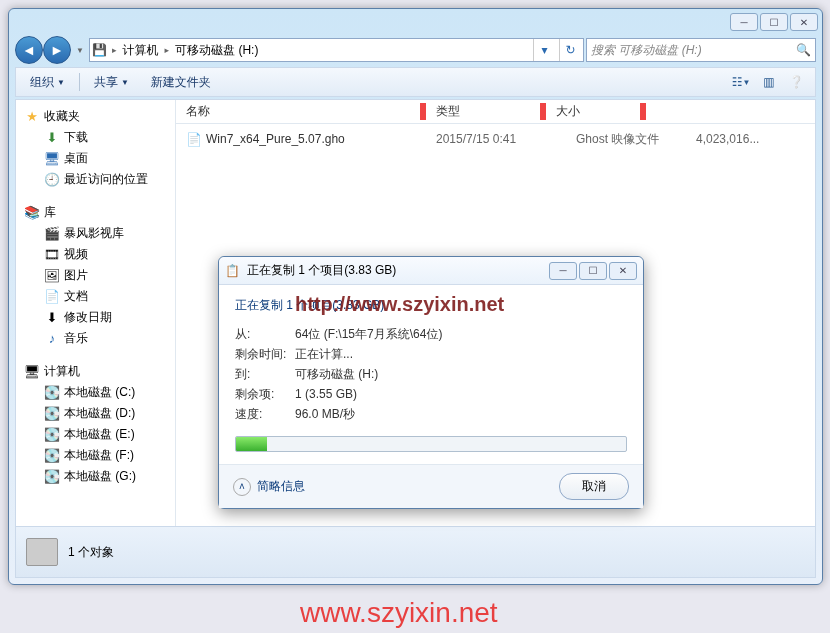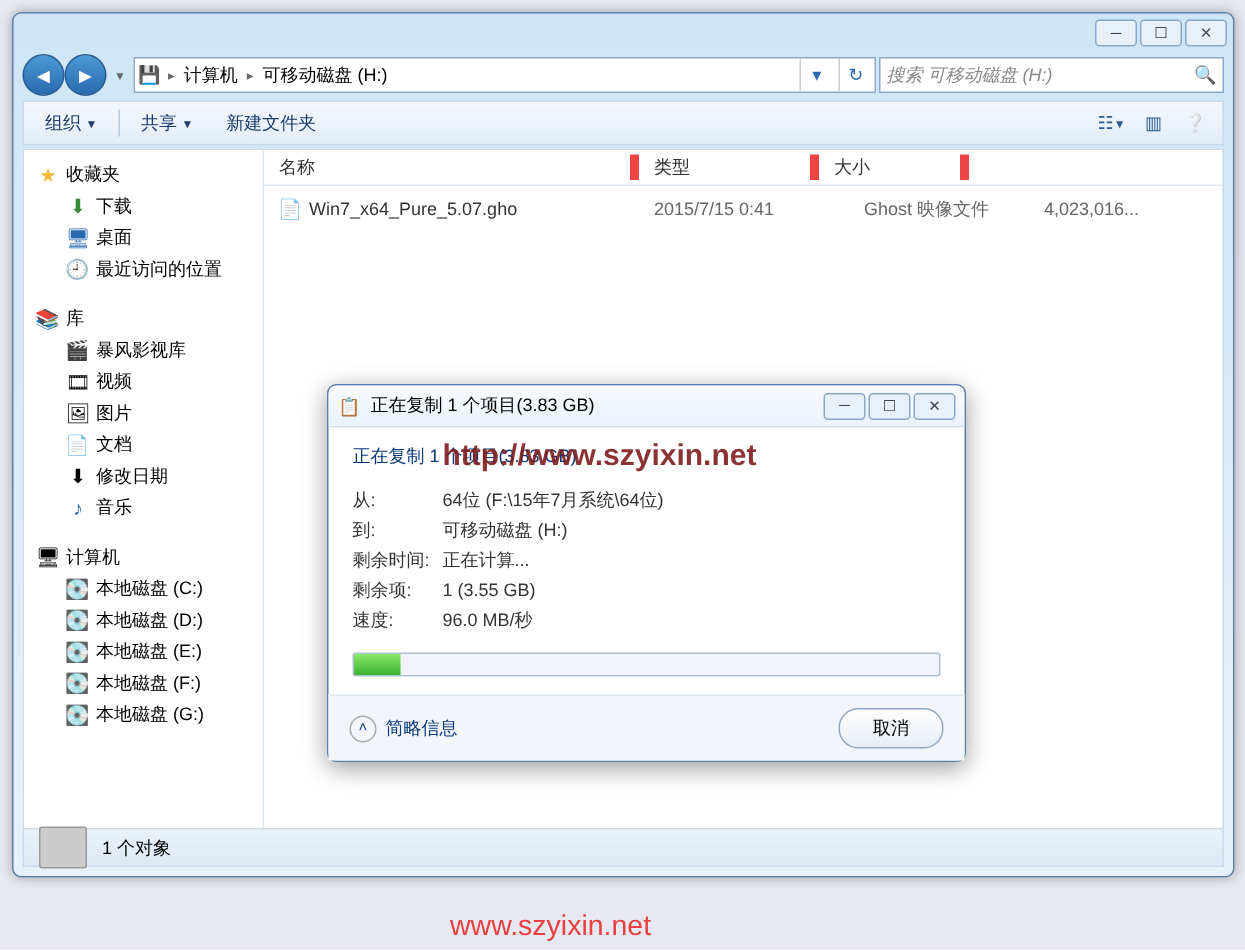--- a/index.html
+++ b/index.html
@@ -37,40 +37,40 @@
 .gray{color:#666}
 .main{flex:1;display:flex;flex-direction:column}
 .colheads{height:24px;border-bottom:1px solid #e0e8f0;display:flex;align-items:center;font-size:12px;color:#333}
 .ch{padding:0 10px;border-right:6px solid #ef4444}
 .ch1{width:250px}.ch2{width:140px}.ch3{width:120px}.ch4{width:100px}
 .filelist{flex:1;padding:4px 0}
 .filerow{display:flex;align-items:center;height:22px;font-size:12px;color:#333}
 .fc{padding:0 10px}
 .fc1{width:250px;display:flex;align-items:center;gap:4px}
 .fc2{width:140px;color:#666}.fc3{width:120px;color:#666}.fc4{width:100px;color:#666}
-.statusbar{position:absolute;left:6px;right:6px;bottom:6px;height:26px;background:linear-gradient(#eaf2fb,#dce8f5);border:1px solid #cbd9ea;display:flex;align-items:center;padding:0 10px;gap:10px}
+.statusbar{position:absolute;left:6px;right:6px;bottom:6px;height:52px;background:linear-gradient(#eaf2fb,#dce8f5);border:1px solid #cbd9ea;display:flex;align-items:center;padding:0 10px;gap:10px}
 .statusicon{width:32px;height:28px;background:#ccc;border:1px solid #999;border-radius:2px}
 
 .dialog{position:absolute;left:218px;top:256px;width:426px;background:#fff;border:1px solid #5a7fa8;border-radius:6px;box-shadow:0 4px 16px rgba(0,0,0,.4)}
 .dlg-title{height:28px;background:linear-gradient(#f8fbff,#eaf2fb);border-bottom:1px solid #d0dceb;display:flex;align-items:center;padding:0 6px;border-radius:6px 6px 0 0}
 .dlg-icon{width:16px;height:16px;margin-right:6px;display:flex;align-items:center;justify-content:center;color:#3a8a3a}
 .dlg-body{padding:10px 16px 12px}
 .dlg-heading{font-size:16px;color:#0a3a7a;margin-bottom:10px;position:relative}
 .watermark1{position:absolute;left:60px;top:-2px;color:#7f1d1d;font-size:20px;font-weight:bold;opacity:.9;pointer-events:none;font-family:Arial}
 .dlg-rows{font-size:12px;line-height:20px;color:#333}
 .dlg-rows .lbl{display:inline-block;width:60px}
 .dlg-rows b{font-weight:normal}
 .progress{margin-top:12px;height:16px;border:1px solid #b0c0d0;border-radius:2px;background:#f0f4f8;overflow:hidden}
 .progress-bar{height:100%;width:8%;background:linear-gradient(#8aea6a,#3ab030)}
 .dlg-foot{height:44px;border-top:1px solid #e0e8f0;background:#f2f6fb;display:flex;align-items:center;padding:0 14px}
 .simpinfo{display:flex;align-items:center;gap:6px;color:#0a3a7a}
 .circbtn{width:18px;height:18px;border:1px solid #aaa;border-radius:9px;display:flex;align-items:center;justify-content:center;font-size:10px}
 .cancelbtn{margin-left:auto;padding:4px 22px;border:1px solid #8fa8c8;border-radius:13px;background:linear-gradient(#fdfdfd,#e8eef5)}
 
-.watermark2{position:absolute;left:300px;bottom:4px;color:#e84040;font-size:19px;font-family:Arial;pointer-events:none}
+.watermark2{position:absolute;left:300px;bottom:4px;color:#e84040;font-size:28px;font-family:Arial;pointer-events:none}
 </style>
 </head>
 <body>
 
 <div class="window">
   <div class="titlebar">
     <div class="winbtns">
       <div class="winbtn">─</div>
       <div class="winbtn">☐</div>
       <div class="winbtn">✕</div>
@@ -230,22 +230,22 @@
       <div class="winbtn">✕</div>
     </div>
   </div>
   <div class="dlg-body">
     <div class="dlg-heading">
       <span>正在复制 1 个项目(3.83 GB)</span>
       <span class="watermark1">http://www.szyixin.net</span>
     </div>
     <div class="dlg-rows">
       <div><span class="lbl">从:</span><b>64位 (F:\15年7月系统\64位)</b></div>
+      <div><span class="lbl">剩余时间:</span><span>正在计算...</span></div>
       <div><span class="lbl">到:</span><b>可移动磁盘 (H:)</b></div>
-      <div><span class="lbl">剩余时间:</span><span>正在计算...</span></div>
       <div><span class="lbl">剩余项:</span><span>1 (3.55 GB)</span></div>
       <div><span class="lbl">速度:</span><span>96.0 MB/秒</span></div>
     </div>
     <div class="progress">
       <div class="progress-bar"></div>
     </div>
   </div>
   <div class="dlg-foot">
     <div class="simpinfo">
       <span class="circbtn">˄</span>

